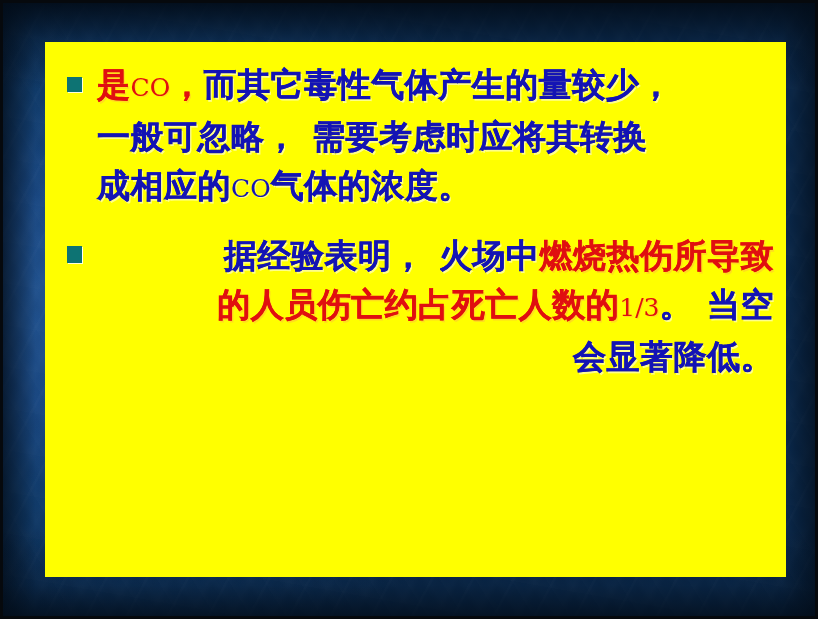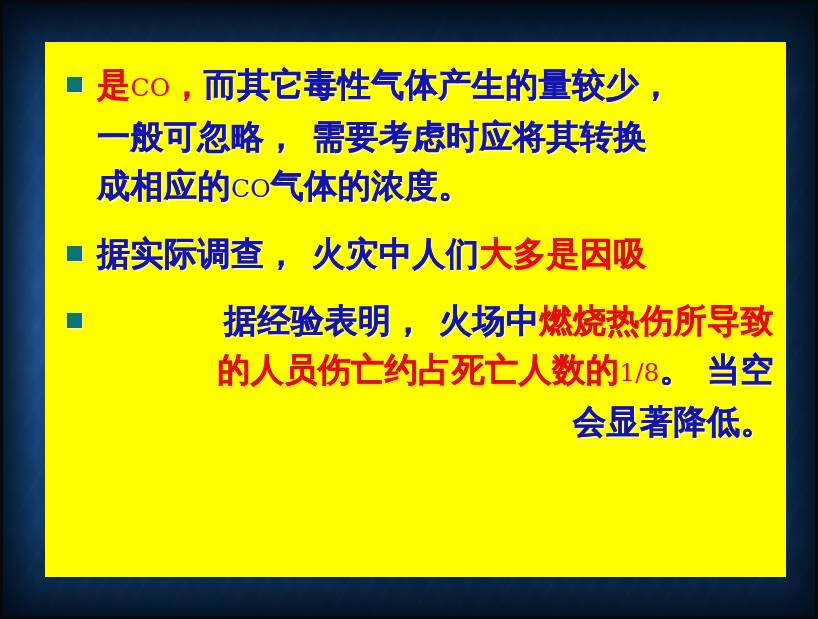--- a/index.html
+++ b/index.html
@@ -138,35 +138,32 @@
       </div>
 
       <div class="line">
         <span class="blue">成相应的</span><span class="serif serif-blue">CO</span><span class="blue">气体的浓度。</span>
       </div>
     </div>
 
     <div class="bullet-block" id="bullet-2">
       <span class="bullet-marker"></span>
 
-      <div class="line">
-        <span class="blue">据实际调查，</span><span class="nbsp-gap"></span><span class="blue">火灾中人们</span><span class="red">大多是因吸</span>
-      </div>
 
     </div>
 
     <div class="bullet-block" id="bullet-3">
       <span class="bullet-marker"></span>
 
       <div class="line">
         <span class="blue">据经验表明，</span><span class="nbsp-gap"></span><span class="blue">火场中</span><span class="red">燃烧热伤所导致</span>
       </div>
 
       <div class="line">
-        <span class="red">的人员伤亡约占死亡人数的</span><span class="serif serif-red">1/8</span><span class="blue">。</span><span class="nbsp-gap"></span><span class="blue">当空</span>
+        <span class="red">的人员伤亡约占死亡人数的</span><span class="serif serif-red">1/3</span><span class="blue">。</span><span class="nbsp-gap"></span><span class="blue">当空</span>
       </div>
 
 
       <div class="line">
         <span class="blue">会显著降低。</span>
       </div>
     </div>
 
   </div>
 </div>

